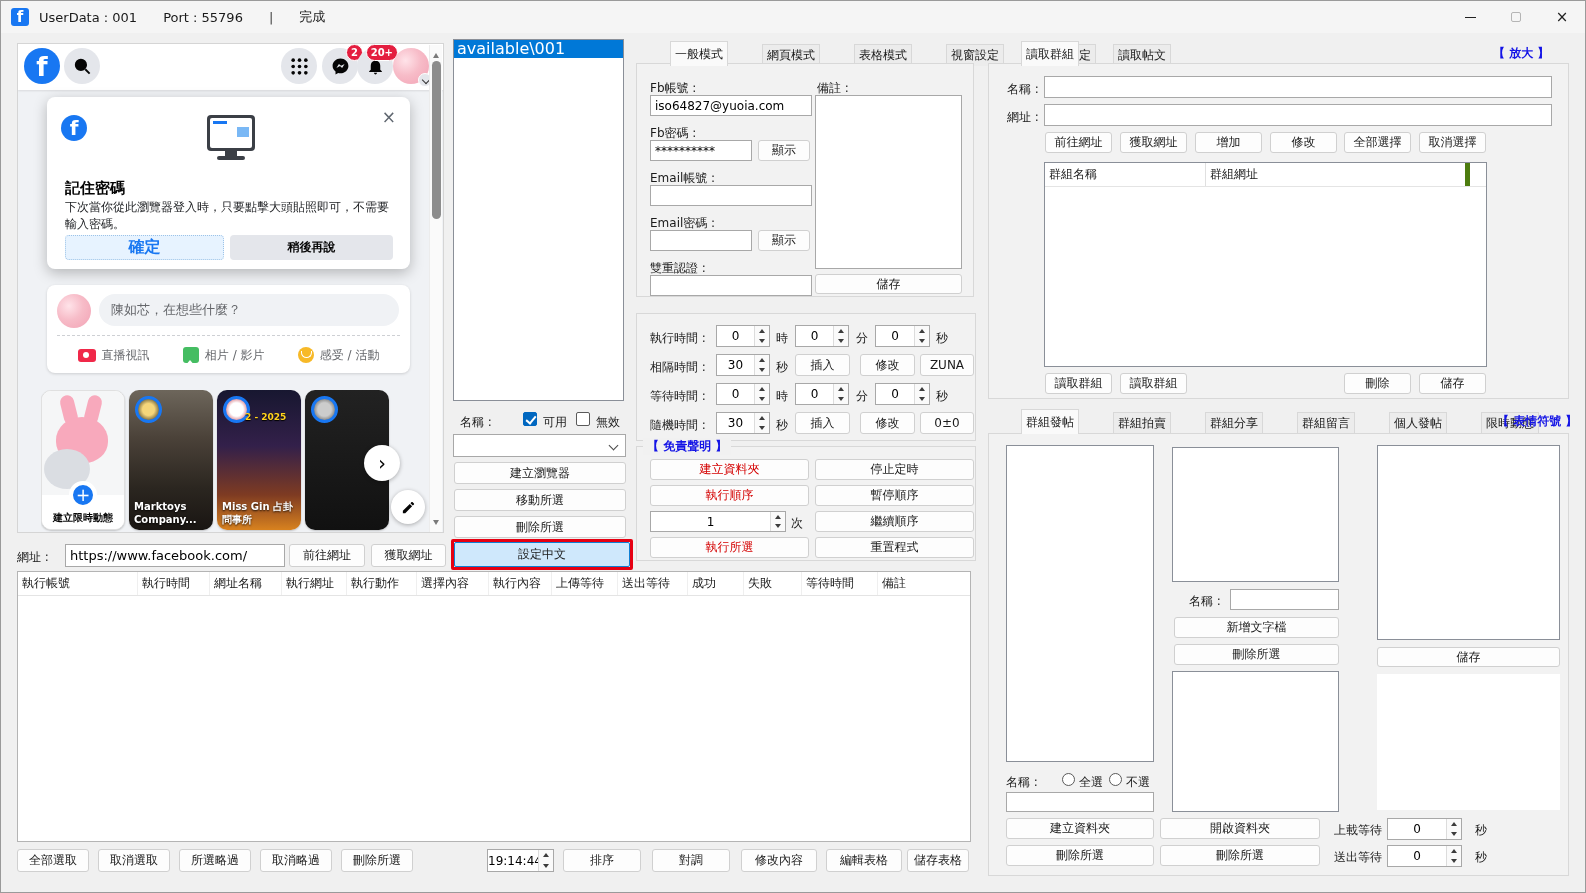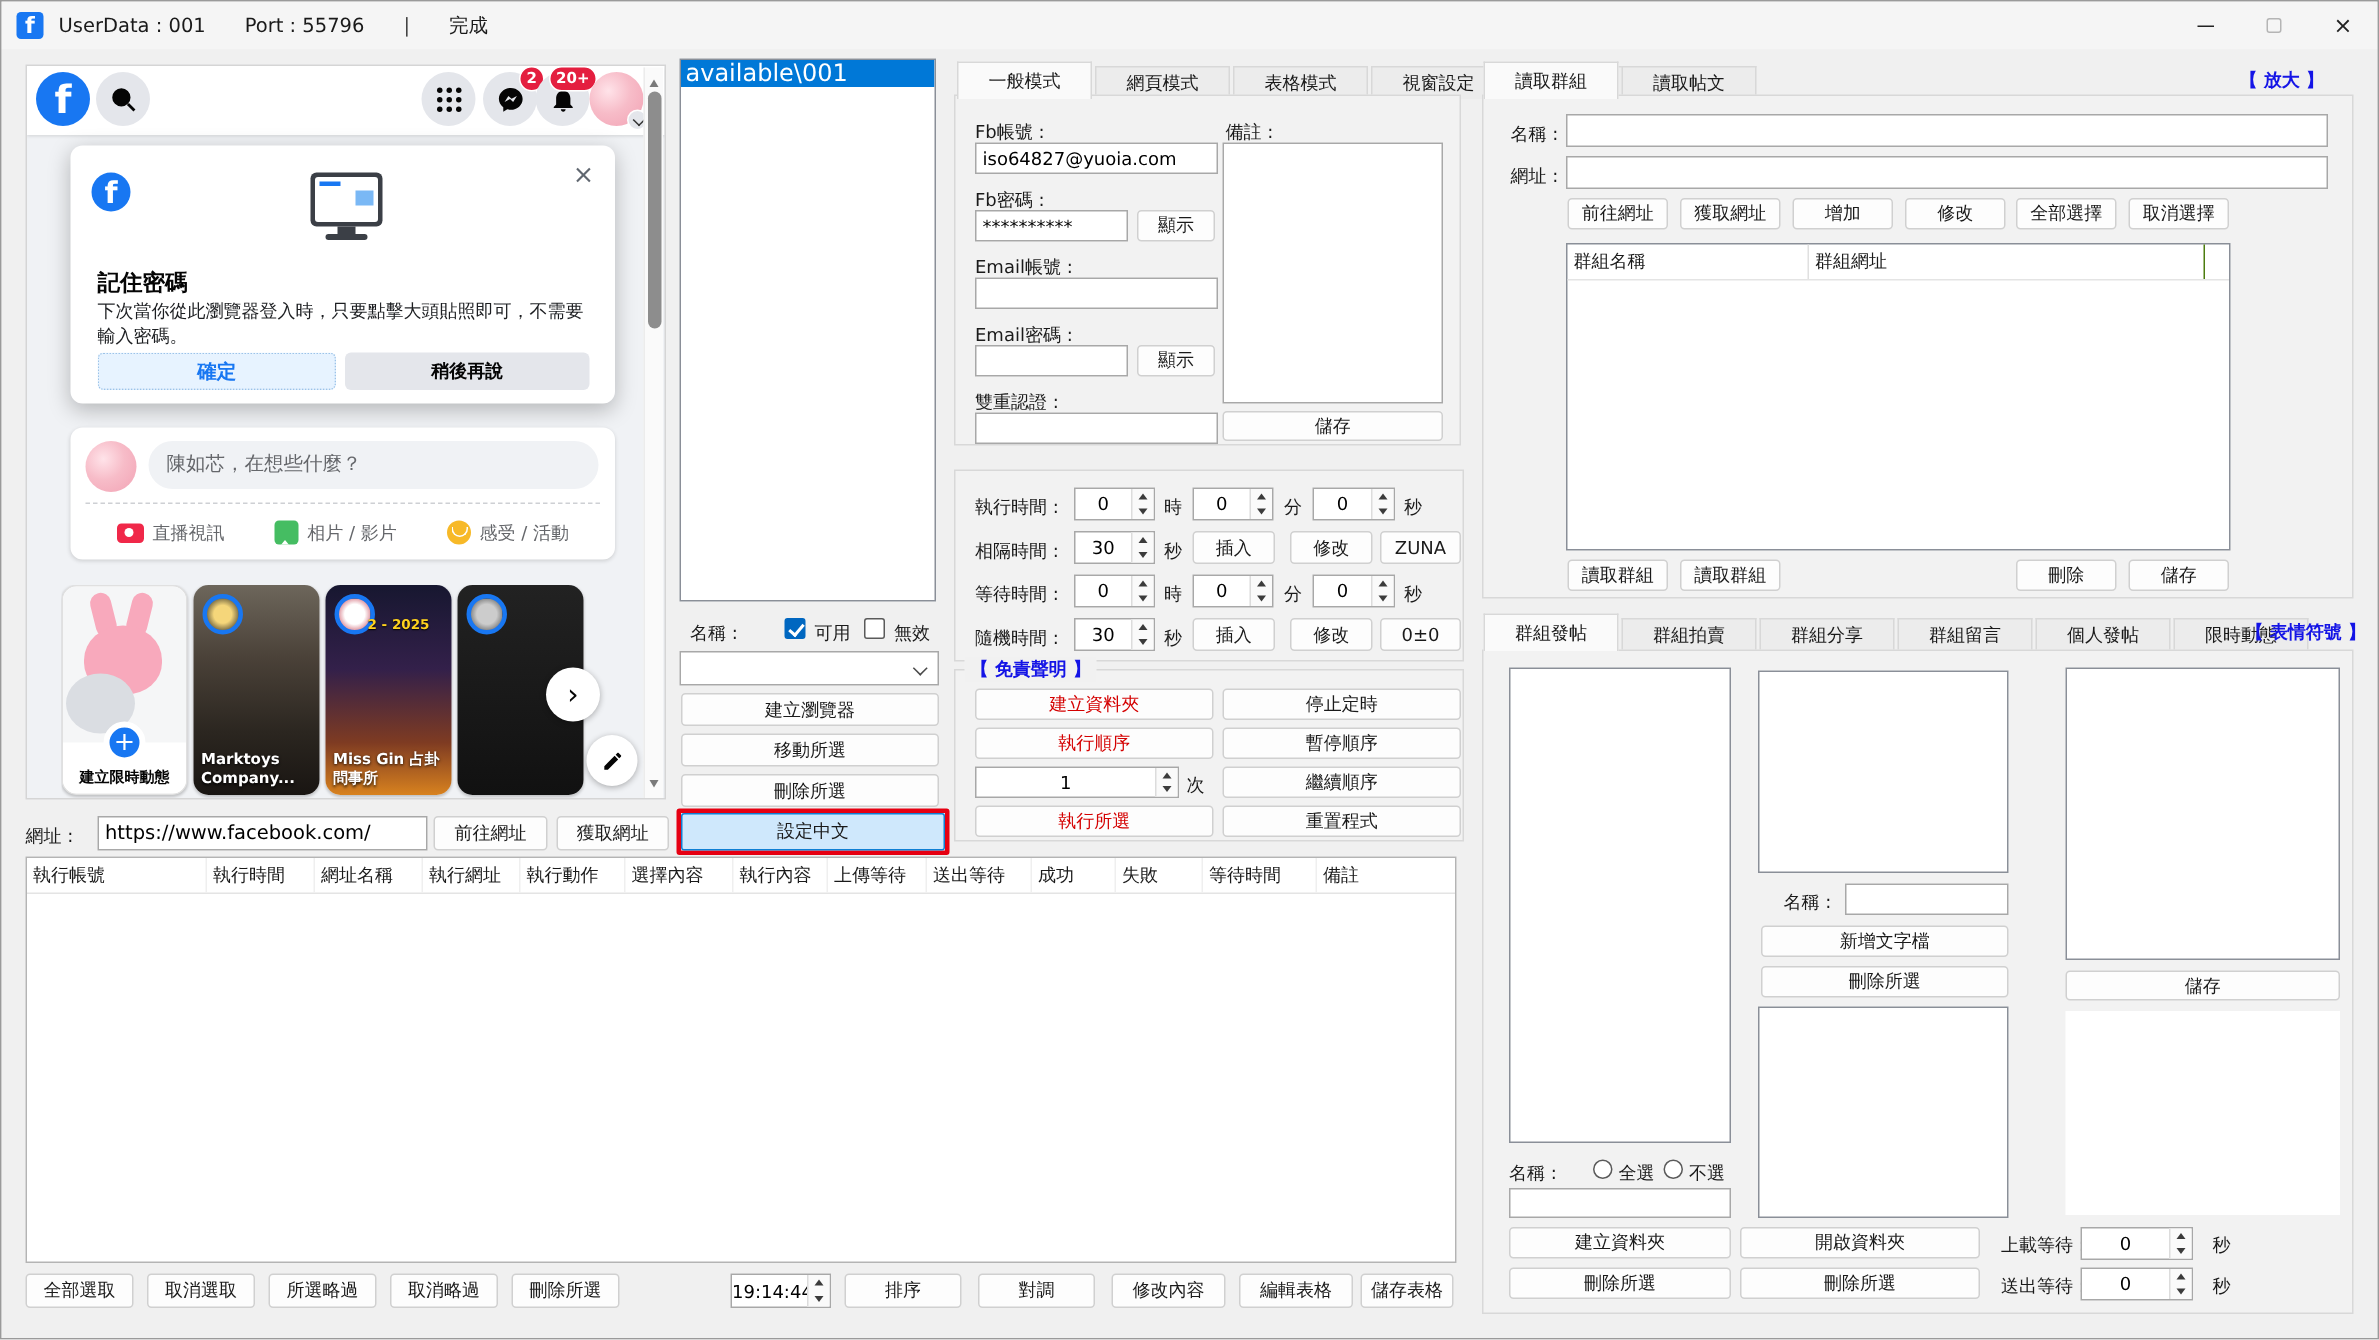--- a/index.html
+++ b/index.html
@@ -29,21 +29,21 @@
   .spin { position:absolute; background:#fff; border:1px solid #a8a8a8; display:flex; }
   .spin input { flex:1; min-width:0; border:none; text-align:center; font-size:12px; outline:none; background:transparent; font-family:inherit; }
   .arrows { width:15px; border-left:1px solid #dcdcdc; display:flex; flex-direction:column; background:#fafafa; }
   .arrows i { flex:1; display:flex; align-items:center; justify-content:center; }
   .arrows i.up::after { content:""; border:3px solid transparent; border-bottom:4px solid #3c3c3c; margin-top:-3px; }
   .arrows i.dn::after { content:""; border:3px solid transparent; border-top:4px solid #3c3c3c; margin-bottom:-3px; }
   .groupbox { position:absolute; border:1px solid #d8d8d8; background:#f2f2f2; }
   .legend { position:absolute; top:-9px; left:6px; background:#f1f1f1; padding:0 4px; font-size:12px; }
   .legend.blue { color:#1414e6; font-weight:bold; }
   .tabstrip { position:absolute; display:flex; align-items:flex-end; }
-  .tab { position:relative; height:22px; display:flex; align-items:center; background:#ececec; border:1px solid #d8d8d8; border-bottom:none; padding:0 20px; margin-right:2px; font-size:12px; }
+  .tab { position:relative; height:22px; display:flex; align-items:center; background:#ececec; border:1px solid #d8d8d8; border-bottom:none; padding:0 4px; margin-right:2px; font-size:12px;margin-left:32px; }
   .tab.active { background:#fafafa; height:25px; z-index:3; }
   .link { position:absolute; color:#1414e6; font-weight:bold; font-size:12px; white-space:nowrap; }
   .cb { position:absolute; width:14px; height:14px; border:1px solid #5a5a5a; background:#fff; border-radius:2px; }
   .cb.checked { background:#0067c0; border-color:#0067c0; }
   .cb.checked::after { content:""; position:absolute; left:4px; top:1px; width:4px; height:8px; border:solid #fff; border-width:0 2px 2px 0; transform:rotate(40deg); }
   .radio { position:absolute; width:13px; height:13px; border:1px solid #5a5a5a; border-radius:50%; background:#fff; }
   .combo { position:absolute; background:#fff; border:1px solid #a8a8a8; }
   .combo::after { content:""; position:absolute; right:8px; top:7px; width:6px; height:6px; border:solid #4a4a4a; border-width:0 0 1.5px 1.5px; transform:rotate(-45deg); }
   .whitebox { position:absolute; background:#fff; }
 
@@ -62,21 +62,21 @@
   .dlg-logo { position:absolute; left:14px; top:18px; width:26px; height:26px; border-radius:50%; background:#1877f2; color:#fff; font-weight:bold; font-size:20px; display:flex; align-items:flex-end; justify-content:center; line-height:25px; }
   .dlg-close { position:absolute; right:14px; top:10px; font-size:17px; color:#606770; }
   .monitor { position:absolute; left:160px; top:18px; width:48px; height:36px; background:#3b3f46; border-radius:4px; padding:3px; }
   .monitor .scr { width:100%; height:100%; background:#fff; border-radius:2px; position:relative; overflow:hidden; }
   .monitor .scr::before { content:""; position:absolute; left:3px; top:3px; width:14px; height:3px; background:#1877f2; }
   .monitor .scr::after { content:""; position:absolute; right:3px; top:9px; width:12px; height:10px; background:#7ab8f5; box-shadow:0 12px 0 -6px #31a24c; }
   .monitor-stand { position:absolute; left:178px; top:54px; width:12px; height:5px; background:#3b3f46; }
   .monitor-base { position:absolute; left:170px; top:59px; width:28px; height:4px; background:#3b3f46; border-radius:2px; }
   .dlg-title { position:absolute; left:18px; top:82px; font-size:15px; font-weight:bold; color:#050505; }
   .dlg-body { position:absolute; left:18px; top:102px; width:332px; font-size:12px; line-height:1.45; color:#1c1e21; }
-  .dlg-ok { position:absolute; left:18px; top:138px; width:159px; height:25px; background:#e7f3ff; border:1px dotted #9cc3e8; border-radius:4px; color:#1877f2; font-weight:bold; font-size:13px; display:flex; align-items:center; justify-content:center; }
+  .dlg-ok { position:absolute; left:18px; top:138px; width:159px; height:25px; background:#e7f3ff; border:1px dotted #9cc3e8; border-radius:4px; color:#1877f2; font-weight:bold; font-size:16px; display:flex; align-items:center; justify-content:center; }
   .dlg-later { position:absolute; left:183px; top:138px; width:163px; height:25px; background:#e4e6eb; border:none; border-radius:4px; color:#050505; font-weight:bold; font-size:12px; display:flex; align-items:center; justify-content:center; }
 
   .fb-composer { position:absolute; left:29px; top:241px; width:363px; height:88px; background:#fff; border-radius:8px; box-shadow:0 1px 3px rgba(0,0,0,.15); }
   .comp-av { position:absolute; left:10px; top:9px; width:34px; height:34px; border-radius:50%; }
   .comp-pill { position:absolute; left:52px; top:9px; width:300px; height:32px; border-radius:16px; background:#f0f2f5; color:#65676b; font-size:13px; line-height:32px; padding-left:12px; }
   .comp-div { position:absolute; left:10px; right:10px; top:50px; border-top:1px dashed #ced0d4; }
   .comp-actions { position:absolute; left:0; right:0; top:55px; height:30px; display:flex; justify-content:space-around; align-items:center; padding:0 14px; }
   .comp-act { display:flex; align-items:center; gap:6px; color:#65676b; font-size:12px; font-weight:500; }
   .ic-live { width:18px; height:13px; background:#f02849; border-radius:3px; position:relative; }
   .ic-live::after { content:""; position:absolute; left:5px; top:3.5px; width:6px; height:6px; background:#fff; border-radius:50%; }
@@ -460,21 +460,21 @@
       <input class="tb" style="left: 55px; top: 40px; width: 508px; height: 22px;">
       <div class="btn" style="left:56px;  top:68px; width:67px; height:21px;">前往網址</div>
       <div class="btn" style="left:131px; top:68px; width:67px; height:21px;">獲取網址</div>
       <div class="btn" style="left:206px; top:68px; width:67px; height:21px;">增加</div>
       <div class="btn" style="left:281px; top:68px; width:67px; height:21px;">修改</div>
       <div class="btn" style="left:355px; top:68px; width:67px; height:21px;">全部選擇</div>
       <div class="btn" style="left:430px; top:68px; width:67px; height:21px;">取消選擇</div>
       <div class="groups-table" style="left:55px; top:98px; width:443px; height:205px;">
         <div class="thead">
           <div class="th" style="width:161px; border-right:1px solid #e0e0e0;">群組名稱</div>
-          <div class="th" style="width:264px; border-right:1px solid #4d7c0f;">群組網址</div>
+          <div class="th" style="width:264px; border-right:5px solid #4d7c0f;">群組網址</div>
           <div class="th" style="width:16px; border-right:none;"></div>
         </div>
       </div>
       <div class="btn" style="left:56px;  top:309px; width:67px; height:21px;">讀取群組</div>
       <div class="btn" style="left:131px; top:309px; width:67px; height:21px;">讀取群組</div>
       <div class="btn" style="left:355px; top:309px; width:67px; height:21px;">刪除</div>
       <div class="btn" style="left:430px; top:309px; width:67px; height:21px;">儲存</div>
     </div>
 
     <div class="tabstrip" style="left:988px; top:376px;">

